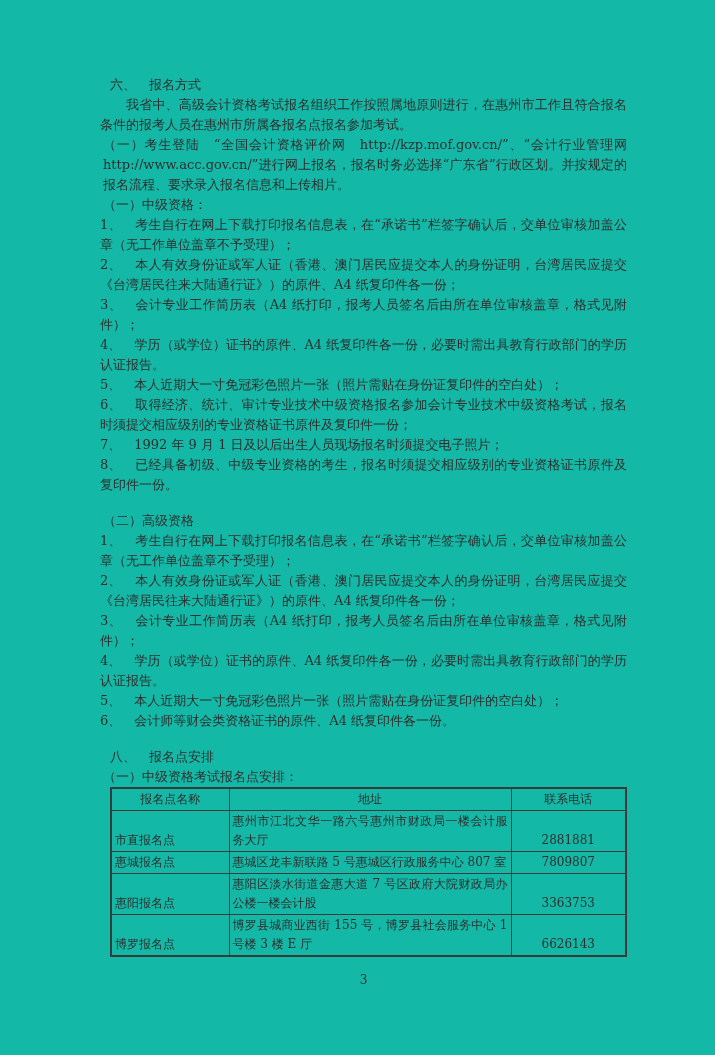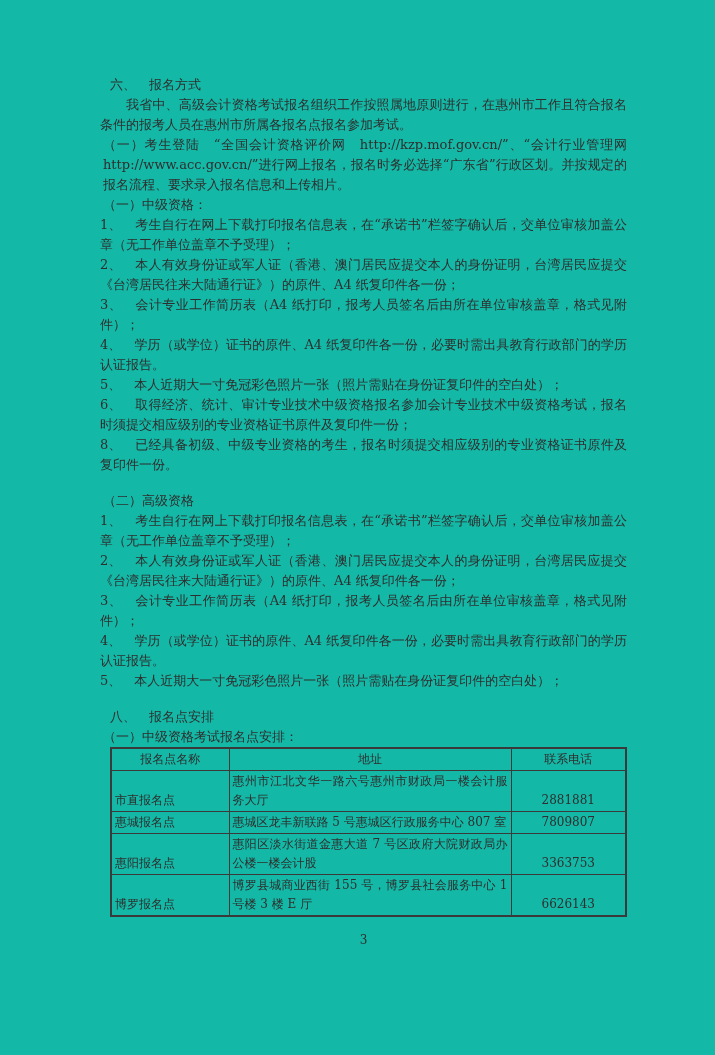--- a/index.html
+++ b/index.html
@@ -84,28 +84,30 @@
     <p class="para first-indent">我省中、高级会计资格考试报名组织工作按照属地原则进行，在惠州市工作且符合报名条件的报考人员在惠州市所属各报名点报名参加考试。</p>
     <p class="para pad3">（一）考生登陆　“全国会计资格评价网　http://kzp.mof.gov.cn/”、“会计行业管理网 http://www.acc.gov.cn/”进行网上报名，报名时务必选择“广东省”行政区划。并按规定的报名流程、要求录入报名信息和上传相片。</p>
 
     <p class="subheading">（一）中级资格：</p>
     <p class="para">1、　考生自行在网上下载打印报名信息表，在“承诺书”栏签字确认后，交单位审核加盖公章（无工作单位盖章不予受理）；</p>
     <p class="para">2、　本人有效身份证或军人证（香港、澳门居民应提交本人的身份证明，台湾居民应提交《台湾居民往来大陆通行证》）的原件、A4 纸复印件各一份；</p>
     <p class="para">3、　会计专业工作简历表（A4 纸打印，报考人员签名后由所在单位审核盖章，格式见附件）；</p>
     <p class="para">4、　学历（或学位）证书的原件、A4 纸复印件各一份，必要时需出具教育行政部门的学历认证报告。</p>
     <p class="para">5、　本人近期大一寸免冠彩色照片一张（照片需贴在身份证复印件的空白处）；</p>
     <p class="para">6、　取得经济、统计、审计专业技术中级资格报名参加会计专业技术中级资格考试，报名时须提交相应级别的专业资格证书原件及复印件一份；</p>
+    <p class="para">7、　1992 年 9 月 1 日及以后出生人员现场报名时须提交电子照片；</p>
     <p class="para">8、　已经具备初级、中级专业资格的考生，报名时须提交相应级别的专业资格证书原件及复印件一份。</p>
 
     <p class="subheading gap16">（二）高级资格</p>
     <p class="para">1、　考生自行在网上下载打印报名信息表，在“承诺书”栏签字确认后，交单位审核加盖公章（无工作单位盖章不予受理）；</p>
     <p class="para">2、　本人有效身份证或军人证（香港、澳门居民应提交本人的身份证明，台湾居民应提交《台湾居民往来大陆通行证》）的原件、A4 纸复印件各一份；</p>
     <p class="para">3、　会计专业工作简历表（A4 纸打印，报考人员签名后由所在单位审核盖章，格式见附件）；</p>
     <p class="para">4、　学历（或学位）证书的原件、A4 纸复印件各一份，必要时需出具教育行政部门的学历认证报告。</p>
     <p class="para">5、　本人近期大一寸免冠彩色照片一张（照片需贴在身份证复印件的空白处）；</p>
+    <p class="para">6、　会计师等财会类资格证书的原件、A4 纸复印件各一份。</p>
 
     <p class="heading gap16">八、　报名点安排</p>
     <p class="subheading">（一）中级资格考试报名点安排：</p>
 
     <table class="signup">
       <colgroup>
         <col style="width:118px">
         <col style="width:282px">
         <col style="width:115px">
       </colgroup>

